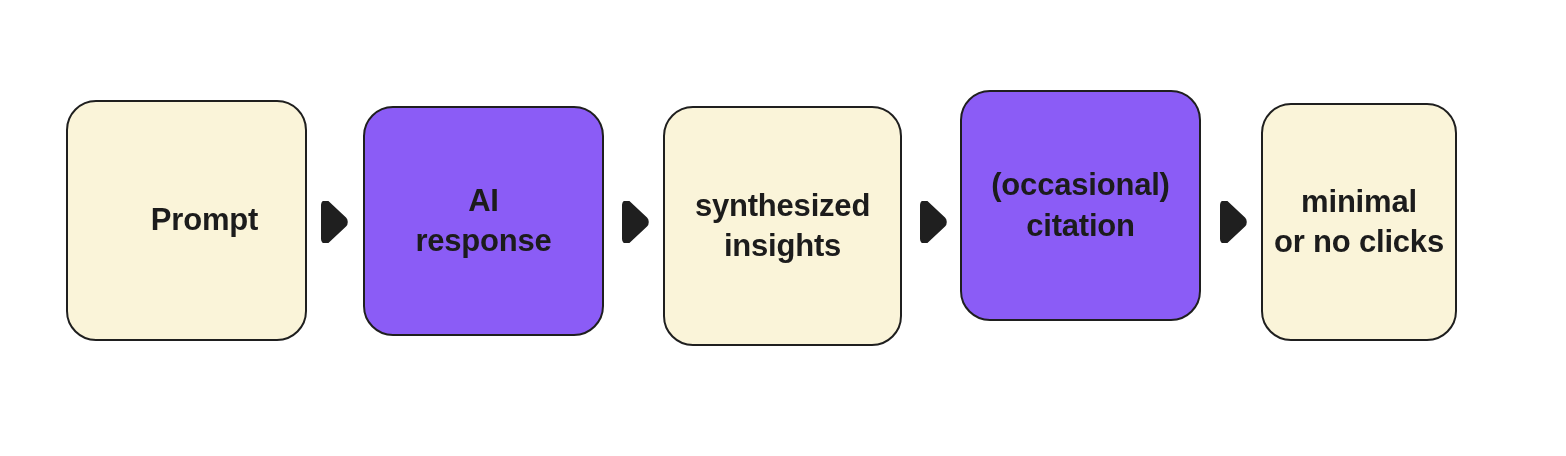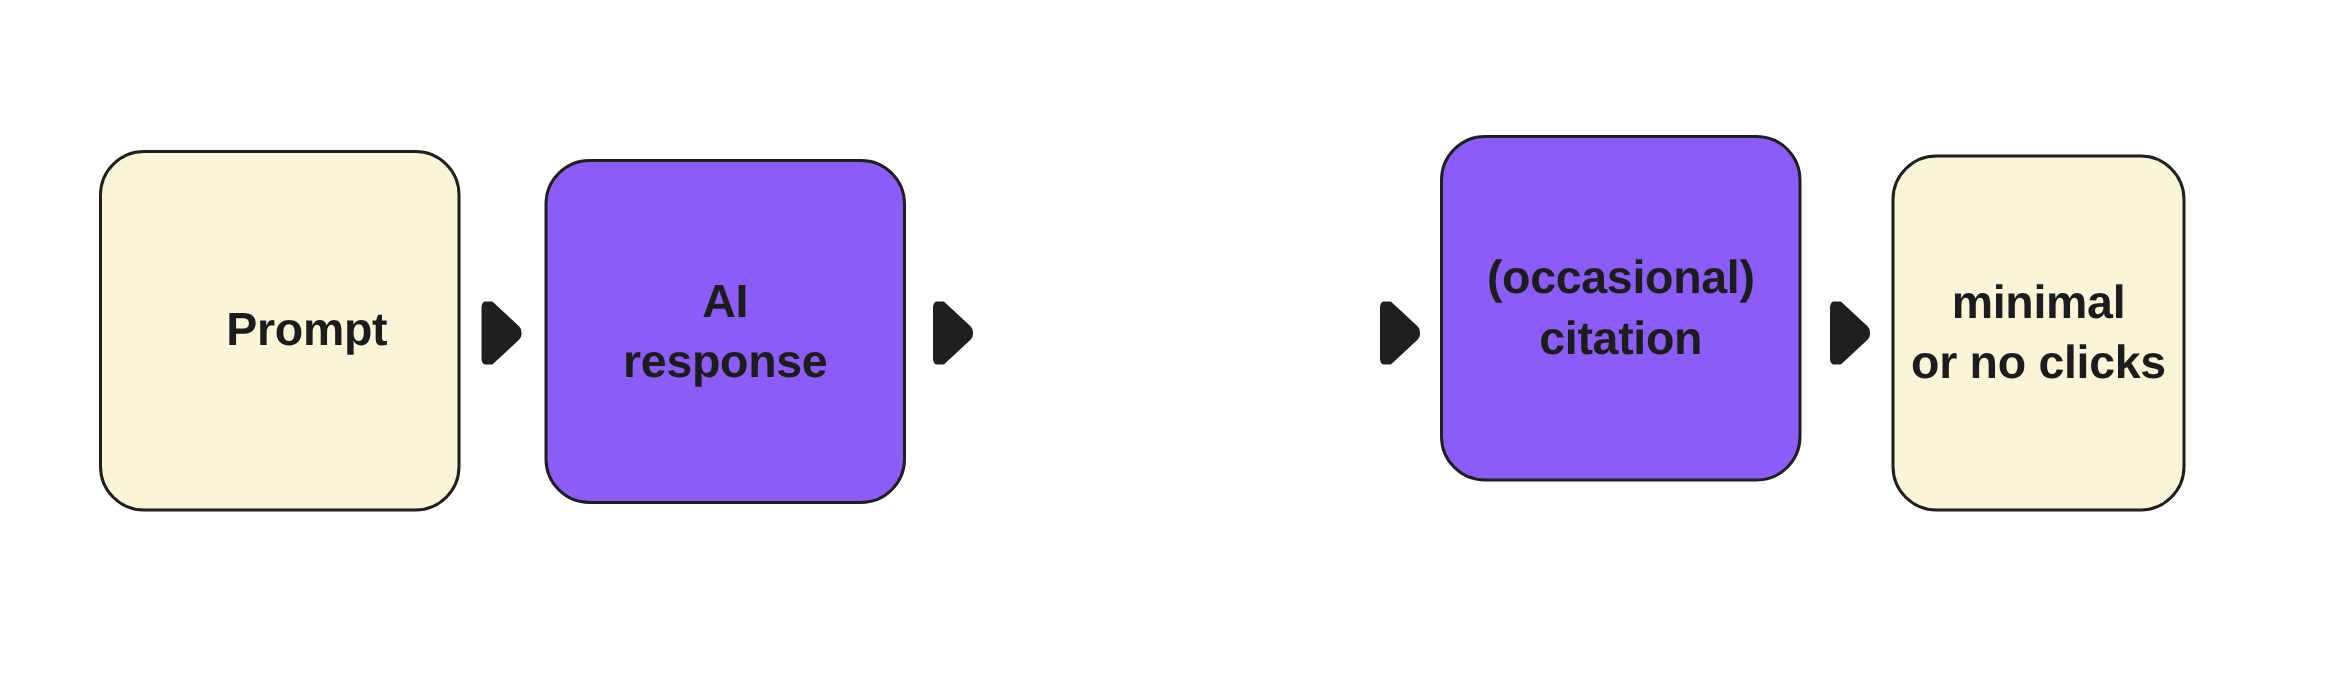--- a/index.html
+++ b/index.html
@@ -90,20 +90,24 @@
     <span class="node-label">AI
 response</span>
   </div>
 
   <div class="connector" id="connector-1">
     <svg viewBox="0 0 30 42" xmlns="http://www.w3.org/2000/svg" aria-hidden="true">
       <path d="M4.5 4.0 C4.5 1.0 7.2 -0.4 9.4 1.2 L27.0 17.6 C28.7 19.2 28.7 22.8 27.0 24.4 L9.4 40.8 C7.2 42.4 4.5 41.0 4.5 38.0 Z" fill="#1F1F1F" stroke="#1F1F1F" stroke-width="3" stroke-linejoin="round"></path>
     </svg>
   </div>
 
+  <div class="node fill-cream" id="node-2">
+    <span class="node-label">synthesized
+insights</span>
+  </div>
 
   <div class="connector" id="connector-2">
     <svg viewBox="0 0 30 42" xmlns="http://www.w3.org/2000/svg" aria-hidden="true">
       <path d="M4.5 4.0 C4.5 1.0 7.2 -0.4 9.4 1.2 L27.0 17.6 C28.7 19.2 28.7 22.8 27.0 24.4 L9.4 40.8 C7.2 42.4 4.5 41.0 4.5 38.0 Z" fill="#1F1F1F" stroke="#1F1F1F" stroke-width="3" stroke-linejoin="round"></path>
     </svg>
   </div>
 
   <div class="node" id="node-3">
     <span class="node-label">(occasional)
 citation</span>

